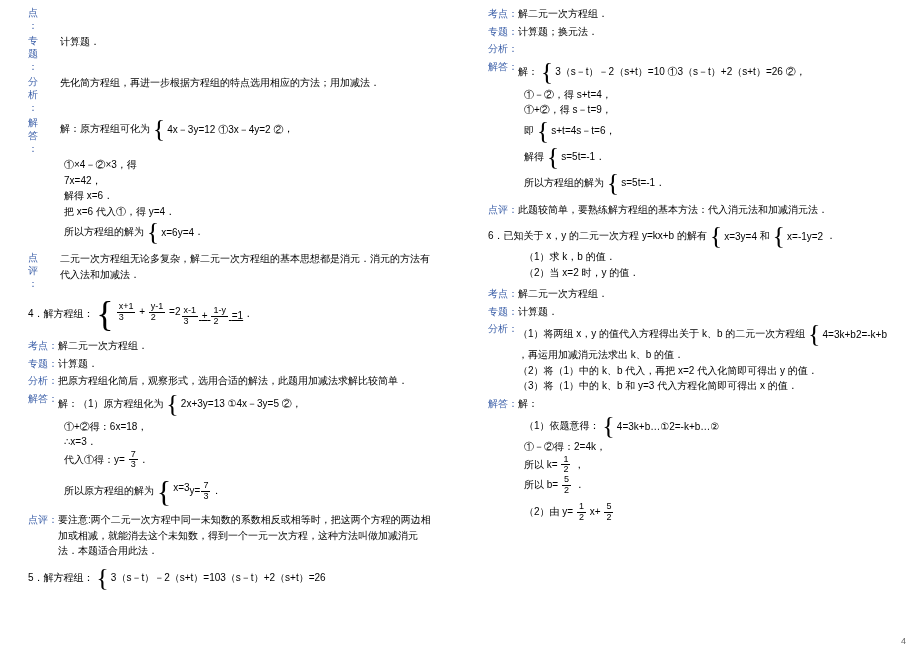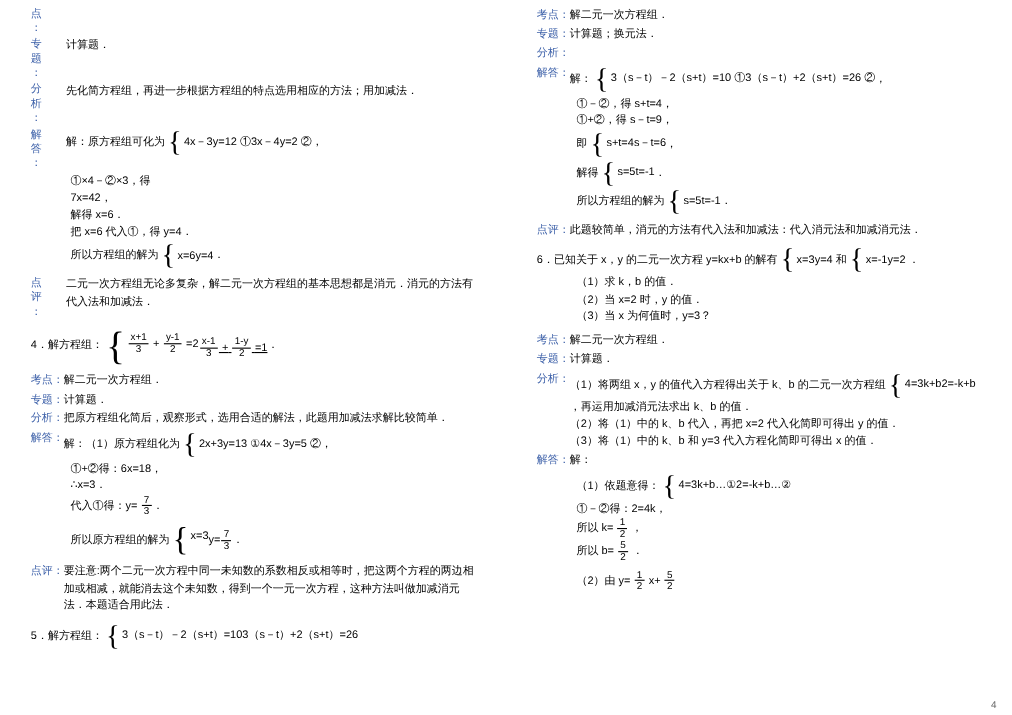--- a/index.html
+++ b/index.html
@@ -27,21 +27,21 @@
   }
   .label-col { color: #3b5fa8; display: inline-block; min-width: 32px; vertical-align: top; }
   .label-inline { color: #3b5fa8; text-align: center; }
   .row { display: flex; align-items: flex-start; margin-bottom: 2px; }
   .vstack .v { display:block; line-height: 1.3; }
   .indent { margin-left: 36px; }
   .eqblock { display: inline-flex; align-items: center; vertical-align: middle; }
   .brace { font-size: 26px; line-height: 1; margin-right: 2px; font-family: serif; }
   .stack { display: inline-flex; flex-direction: row; line-height: 1.3; }
   .stack div { white-space: nowrap; }
-  .frac { display: inline-flex; flex-direction: column; align-items: center; vertical-align: middle; line-height: 1; margin: 0 1px; }
+  .frac { display: inline-flex; flex-direction: column; align-items: flex-start; vertical-align: middle; line-height: 1; margin: 0 1px; }
   .frac .num { border-bottom: 1px solid #000; padding: 0 2px; font-size: 9px; line-height: 1.1; }
   .frac .den { padding: 0 2px; font-size: 9px; line-height: 1.1; }
   .pagenum { position: absolute; bottom: 4px; right: 14px; font-size: 9px; color: #666; }
   .mt4 { margin-top: 6px; }
 </style>
 </head>
 <body>
 
 <div class="columns">
 
@@ -264,21 +264,21 @@
           <span class="brace">{</span>
           <span class="stack">
             <div>s=5</div>
             <div>t=-1</div>
           </span>
         </span>．
 </div>
 
 <div class="row mt4">
   <span class="label-inline">点评：</span>
-        <span>此题较简单，消元的方法有代入法和加减法：代入消元法和加减消元法．</span>
+        <span>此题较简单，要熟练解方程组的基本方法：代入消元法和加减消元法．</span>
 </div>
 
 <div class="mt4">
   <span>6．已知关于 x，y 的二元一次方程 y=kx+b 的解有</span>
   <span class="eqblock">
           <span class="brace">{</span>
           <span class="stack">
             <div>x=3</div>
             <div>y=4</div>
           </span>
@@ -288,21 +288,20 @@
           <span class="brace">{</span>
           <span class="stack">
             <div>x=-1</div>
             <div>y=2</div>
           </span>
         </span>
   <span>．</span>
 </div>
 <div class="indent">（1）求 k，b 的值．</div>
 <div class="indent">（2）当 x=2 时，y 的值．</div>
-<div class="indent">（3）当 x 为何值时，y=3？</div>
 
 <div class="row mt4">
   <span class="label-inline">考点：</span>
         <span>解二元一次方程组．</span>
 </div>
 <div class="row">
   <span class="label-inline">专题：</span>
         <span>计算题．</span>
 </div>
 <div class="row">

